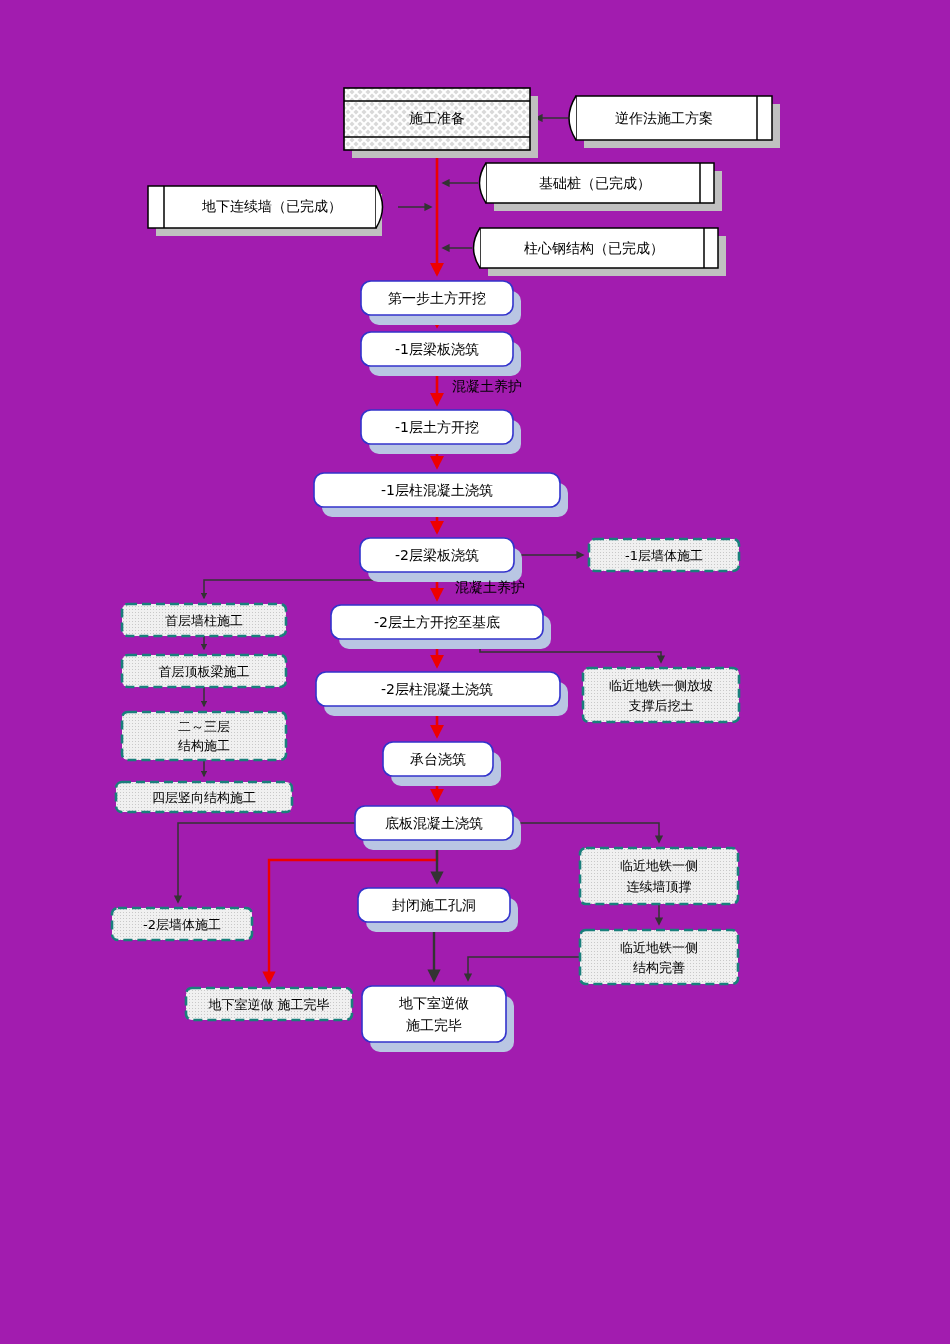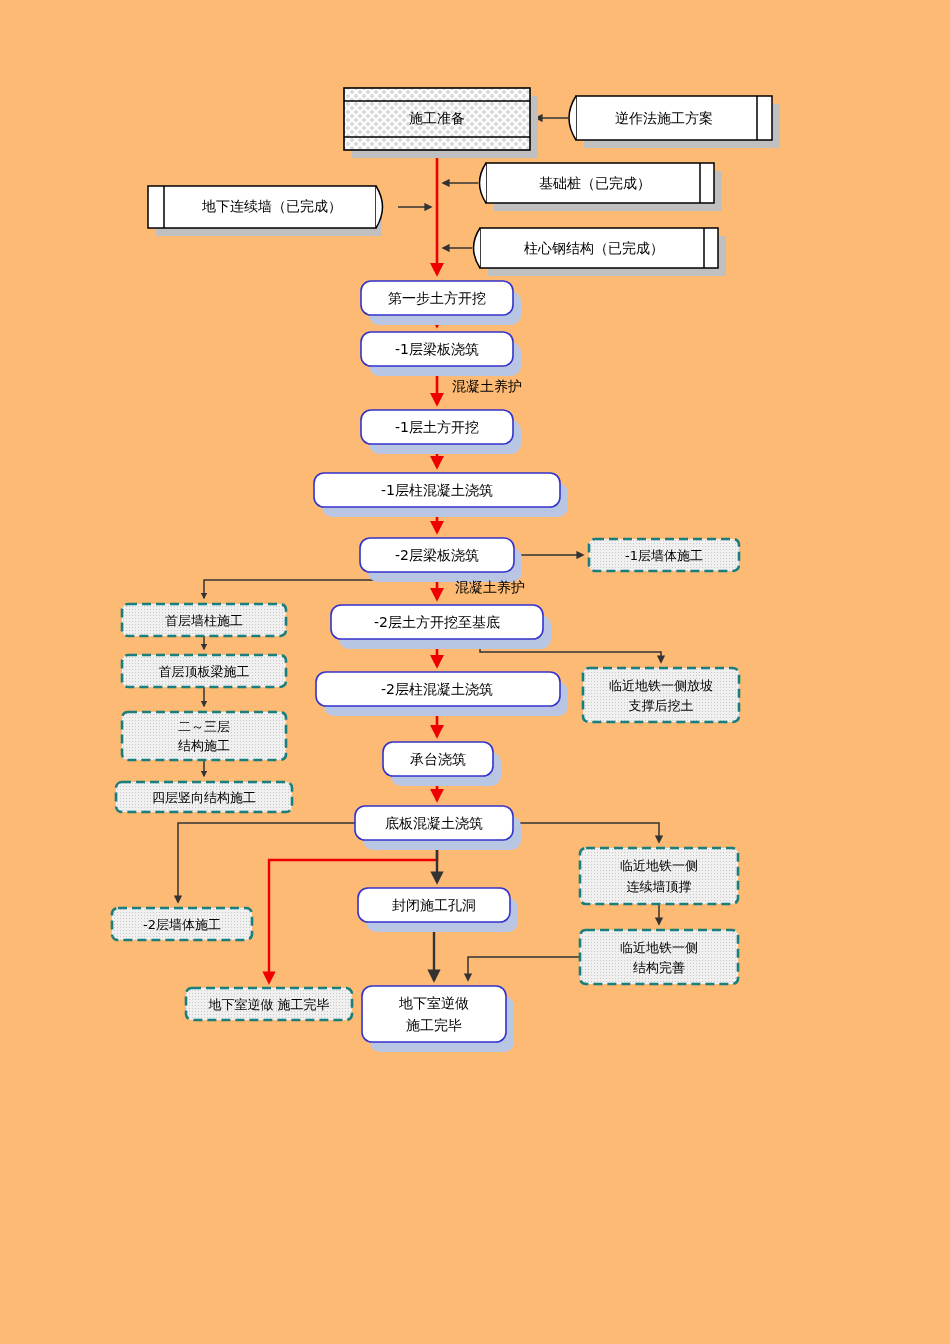--- a/index.html
+++ b/index.html
@@ -1,17 +1,17 @@
 <!DOCTYPE html>
 <html><head>
 <meta charset="utf-8">
 <style>
   html,body{margin:0;padding:0;background:#ffffff;}
   body{width:950px;height:1344px;font-family:"DejaVu Sans","Liberation Sans",sans-serif;}
-  #page{position:relative;width:950px;height:1344px;background:#fdba74;overflow:hidden;}
+  #page{position:relative;width:950px;height:1344px;background:#a21caf;overflow:hidden;}
   svg{display:block;}
   .nodetext{font-family:"DejaVu Sans","Liberation Sans",sans-serif;font-size:14px;fill:#000;text-anchor:middle;dominant-baseline:middle;}
   .nodetext.small{font-size:13px;}
   .edgelabel{font-family:"DejaVu Sans","Liberation Sans",sans-serif;font-size:14px;fill:#000;text-anchor:start;dominant-baseline:middle;}
 </style>
 </head>
 <body>
 
 <div id="page">
 <svg width="950" height="1344" viewBox="0 0 950 1344" xmlns="http://www.w3.org/2000/svg">

